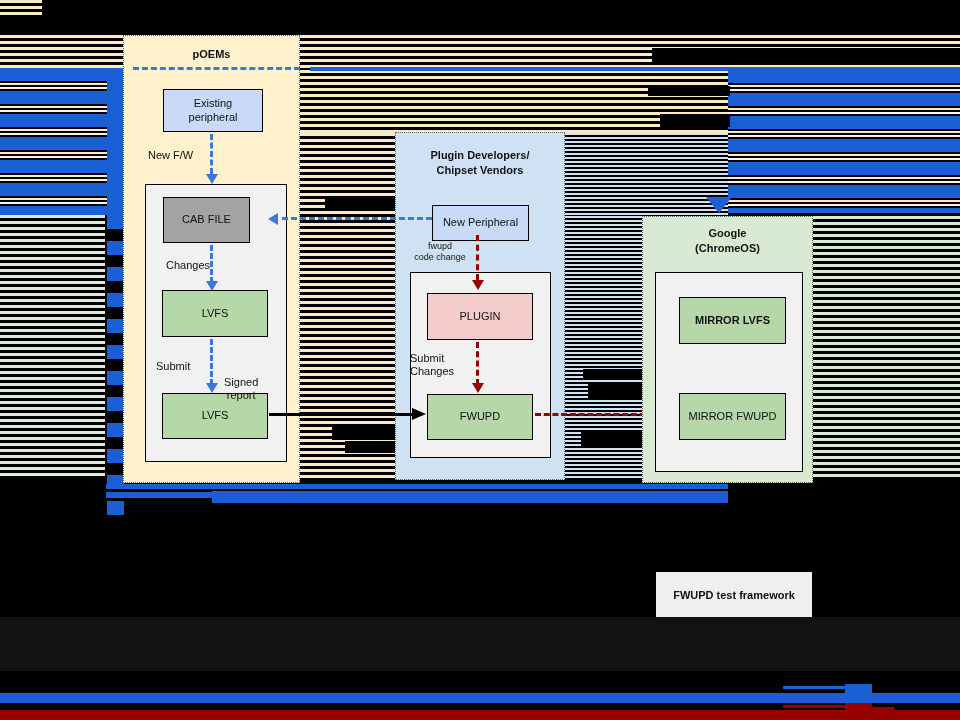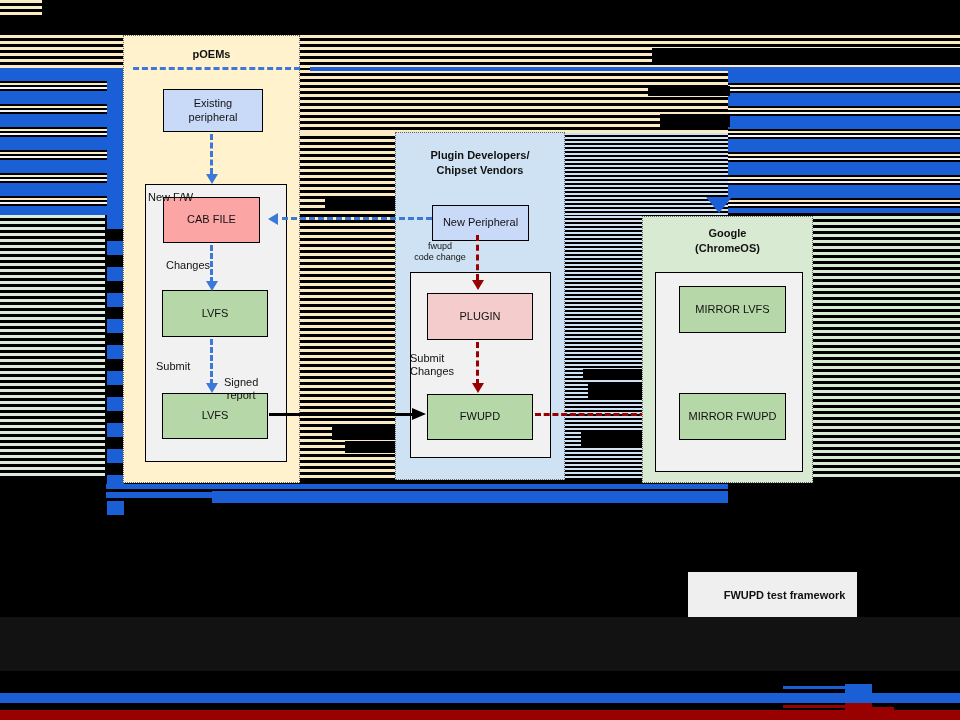--- a/index.html
+++ b/index.html
@@ -72,27 +72,27 @@
 
   <div class="container-box" style="left:123px;top:35px;width:177px;height:448px;background:#FFF2CC;"></div>
   <div class="group-title" style="left:123px;top:47px;width:177px;">pOEMs</div>
   <div class="hdash-blue" style="left:133px;top:67px;width:167px;"></div>
   <div class="abs solid-blue" style="left:310px;top:67px;width:650px;height:4px;"></div>
 
   <div class="inner-box" style="left:145px;top:184px;width:142px;height:278px;"></div>
 
   <div class="node" style="left:163px;top:89px;width:100px;height:43px;background:#C9DAF8;"><span>Existing
 peripheral</span></div>
-  <div class="node" style="left:163px;top:197px;width:97px;height:46px;background:#fca5a5;"><span>CAB FILE</span></div>
+  <div class="node" style="left:163px;top:197px;width:87px;height:46px;background:#a3a3a3;"><span>CAB FILE</span></div>
   <div class="node" style="left:162px;top:290px;width:106px;height:47px;background:#B6D7A8;"><span>LVFS</span></div>
   <div class="node" style="left:162px;top:393px;width:106px;height:46px;background:#B6D7A8;"><span>LVFS</span></div>
 
   <div class="vdash-blue" style="left:210px;top:134px;height:40px;"></div>
   <div class="ah ah-down-blue" style="left:206px;top:174px;"></div>
-  <div class="lbl" style="left:148px;top:149px;margin-top:42px;">New F/W</div>
+  <div class="lbl" style="left:148px;top:149px;">New F/W</div>
 
   <div class="vdash-blue" style="left:210px;top:245px;height:38px;"></div>
   <div class="ah ah-down-blue" style="left:206px;top:281px;"></div>
   <div class="lbl" style="left:166px;top:259px;">Changes</div>
 
   <div class="vdash-blue" style="left:210px;top:339px;height:46px;"></div>
   <div class="ah ah-down-blue" style="left:206px;top:383px;"></div>
   <div class="lbl" style="left:156px;top:360px;">Submit</div>
   <div class="lbl" style="left:224px;top:352px;text-align:center;margin-top:24px;">Signed
 report</div>
@@ -123,29 +123,29 @@
   <div class="hsolid-black" style="left:269px;top:413px;width:145px;"></div>
   <div class="ah ah-right-black" style="left:412px;top:408px;"></div>
 
   <div class="hdash-red" style="left:535px;top:413px;width:128px;"></div>
   <div class="ah ah-right-red" style="left:663px;top:409px;"></div>
 
   <div class="container-box" style="left:642px;top:216px;width:171px;height:267px;background:#D9EAD3;"></div>
   <div class="group-title" style="left:642px;top:226px;width:171px;">Google
 (ChromeOS)</div>
   <div class="inner-box" style="left:655px;top:272px;width:148px;height:200px;"></div>
-  <div class="node" style="left:679px;top:286px;width:107px;height:47px;background:#B6D7A8;"><span>MIRROR LVFS</span></div>
+  <div class="node" style="left:679px;top:297px;width:107px;height:47px;background:#B6D7A8;font-weight:bold;"><span>MIRROR LVFS</span></div>
   <div class="node" style="left:679px;top:393px;width:107px;height:47px;background:#B6D7A8;"><span>MIRROR FWUPD</span></div>
 
   <div class="abs solid-blue" style="left:106px;top:484px;width:622px;height:5px;"></div>
   <div class="abs solid-blue" style="left:106px;top:492px;width:106px;height:6px;"></div>
   <div class="abs solid-blue" style="left:212px;top:491px;width:516px;height:12px;"></div>
 
   <div class="abs" style="left:0;top:617px;width:960px;height:54px;background:#121212;"></div>
-  <div class="framework" style="left:688px;top:572px;width:145px;height:45px;padding-left:24px;">
+  <div class="framework" style="left:656px;top:572px;width:156px;height:45px;">
       <span>FWUPD test framework</span>
     </div>
 
   <div class="abs solid-blue" style="left:783px;top:686px;width:62px;height:3px;"></div>
   <div class="abs solid-blue" style="left:845px;top:684px;width:27px;height:19px;"></div>
   <div class="abs solid-blue" style="left:0;top:693px;width:960px;height:10px;"></div>
 
   <div class="abs solid-red" style="left:783px;top:705px;width:62px;height:3px;"></div>
   <div class="abs solid-red" style="left:845px;top:703px;width:27px;height:9px;"></div>
   <div class="abs solid-red" style="left:872px;top:707px;width:22px;height:5px;"></div>

